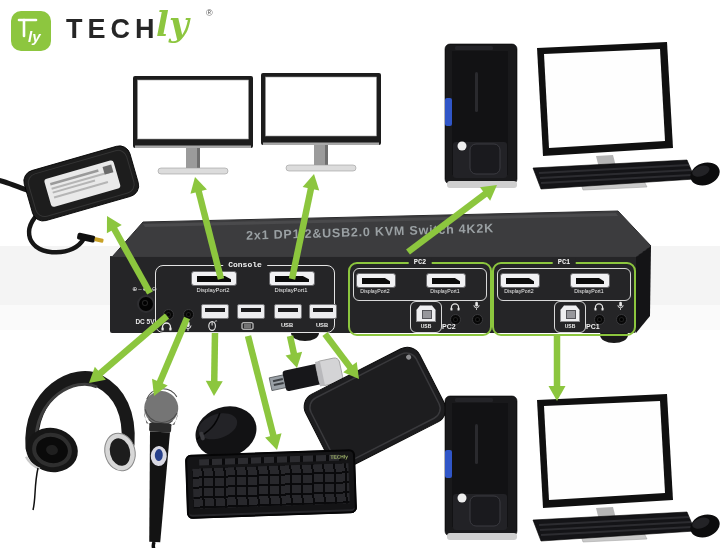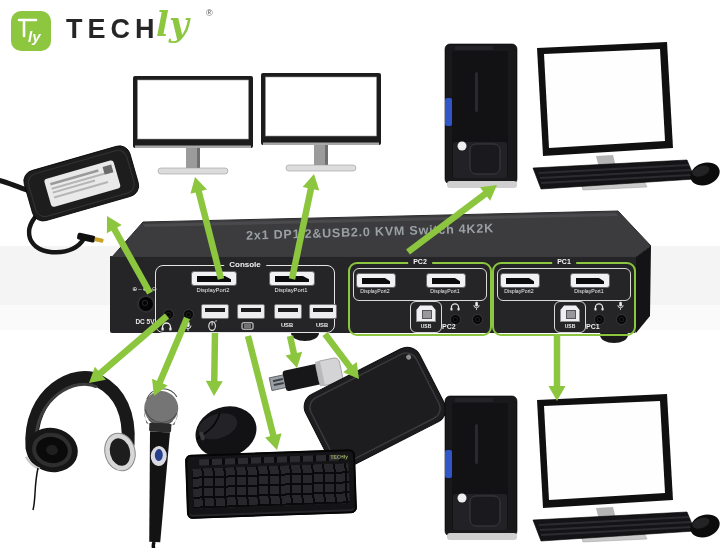--- a/index.html
+++ b/index.html
@@ -21,21 +21,21 @@
   #bg{left:0;top:0;z-index:1;}
   #arrows{left:0;top:0;z-index:4;pointer-events:none;}
 
   
   #panel{left:110px;top:256px;width:526px;height:77px;background:#252527;z-index:3;
          border-radius:0 0 2px 2px;box-shadow:inset 0 1px 0 #3a3a3c;}
   #kvm-title{left:150px;top:225px;width:440px;z-index:3;transform:rotate(-1.7deg);
          text-align:center;font-size:12.5px;font-weight:bold;letter-spacing:.8px;color:#9aa0a3;}
 
   .w-lbl{position:absolute;color:#ececec;font-size:5.8px;text-align:center;}
-  .legend{position:absolute;background:#252527;color:#f2f2f2;font-weight:bold;padding:0 5px;white-space:nowrap;}
+  .legend{position:absolute;background:#252527;color:#f2f2f2;font-weight:bold;padding:0 5px;white-space:nowrap;font-family:Liberation Mono, monospace;}
 
   .dp-port{position:absolute;height:13px;background:#f1f1f3;border:1px solid #69696c;border-radius:3px;}
   .dp-port::after{content:"";position:absolute;left:5px;right:5px;top:4px;bottom:3px;background:#0b0b0b;
          clip-path:polygon(0 0,82% 0,100% 55%,100% 100%,0 100%);}
   .usb-a{position:absolute;width:26px;height:13px;background:#ededef;border:1px solid #77777a;border-radius:2px;}
   .usb-a::after{content:"";position:absolute;left:3px;right:3px;top:3px;height:4px;background:#1c1c1e;}
   .usb-b{position:absolute;width:18px;height:15px;background:#efeff1;border:1px solid #8a8a8d;
          clip-path:polygon(0 32%,22% 0,78% 0,100% 32%,100% 100%,0 100%);}
   .usb-b::after{content:"";position:absolute;left:5px;top:4px;width:8px;height:7px;background:#97979c;border:1px solid #55555a;}
   .jack{position:absolute;width:9px;height:9px;border-radius:50%;background:#070707;border:1.5px solid #3a3a3d;}

